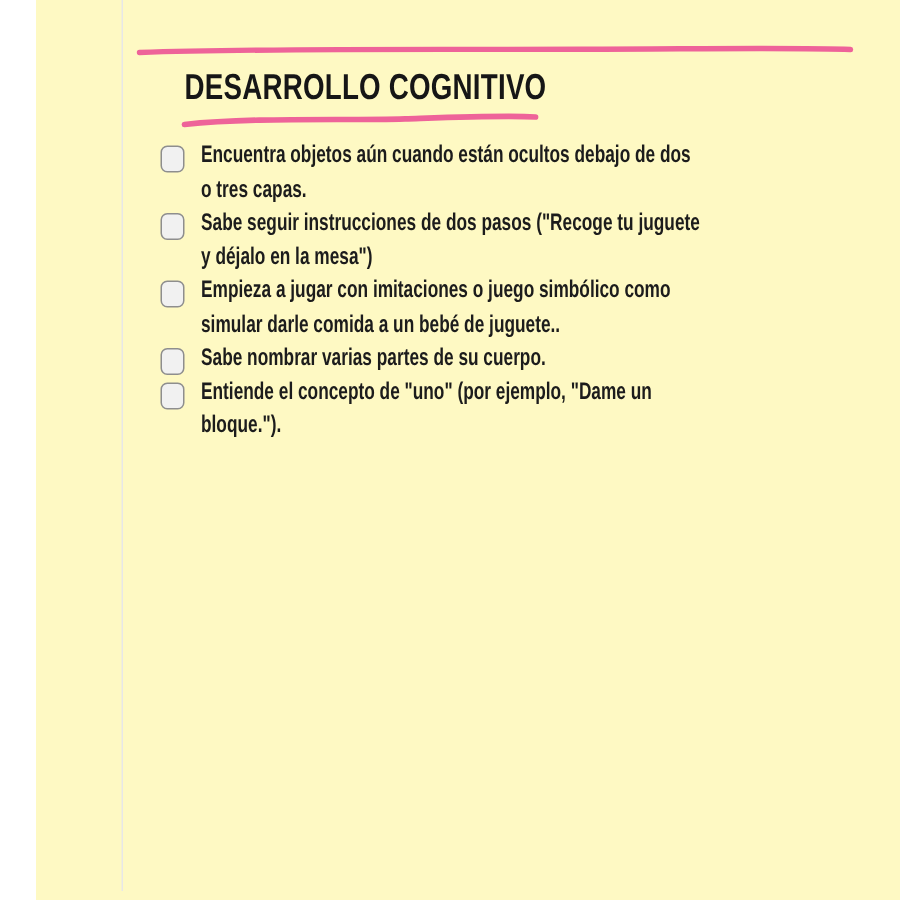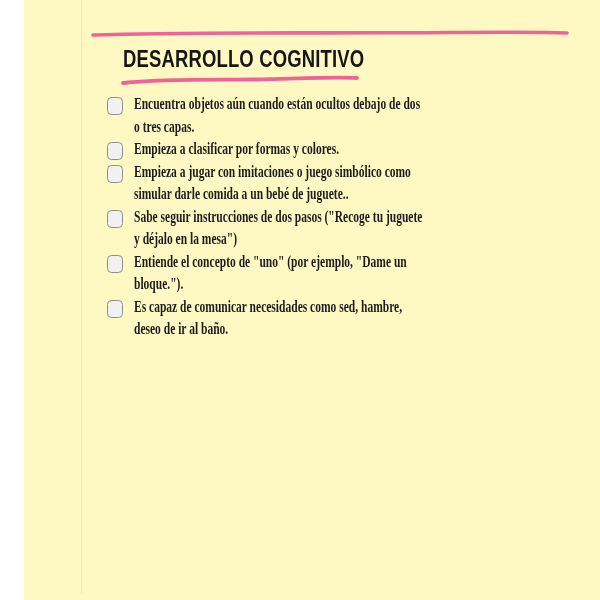--- a/index.html
+++ b/index.html
@@ -45,21 +45,20 @@
   .title-underline {
     position: absolute;
     left: 96px;
     top: 72px;
   }
   .checklist {
     position: absolute;
     left: 83px;
     top: 93px;
     width: 480px;
-    font-family: Liberation Serif, serif;
   }
   .item {
     display: flex;
     align-items: flex-start;
   }
   .checkbox {
     flex: 0 0 auto;
     width: 16px;
     height: 18px;
     margin-top: 4px;
@@ -105,37 +104,32 @@
   </svg>
 
   <div class="checklist">
       <div class="item">
     <span class="checkbox"></span>
     <span class="label">Encuentra objetos aún cuando están ocultos debajo de dos
 o tres capas.</span>
   </div>
       <div class="item">
     <span class="checkbox"></span>
-    <span class="label">Empieza a clasificar por formas y colores.</span>
+    <span class="label">Sabe seguir instrucciones de dos pasos ("Recoge tu juguete
+y déjalo en la mesa")</span>
   </div>
       <div class="item">
     <span class="checkbox"></span>
     <span class="label">Empieza a jugar con imitaciones o juego simbólico como
 simular darle comida a un bebé de juguete..</span>
   </div>
       <div class="item">
     <span class="checkbox"></span>
-    <span class="label">Sabe seguir instrucciones de dos pasos ("Recoge tu juguete
-y déjalo en la mesa")</span>
+    <span class="label">Sabe nombrar varias partes de su cuerpo.</span>
   </div>
       <div class="item">
     <span class="checkbox"></span>
     <span class="label">Entiende el concepto de "uno" (por ejemplo, "Dame un
 bloque.").</span>
   </div>
-      <div class="item">
-    <span class="checkbox"></span>
-    <span class="label">Es capaz de comunicar necesidades como sed, hambre,
-deseo de ir al baño.</span>
-  </div>
     </div>
 
 </div>
 
 </body></html>

